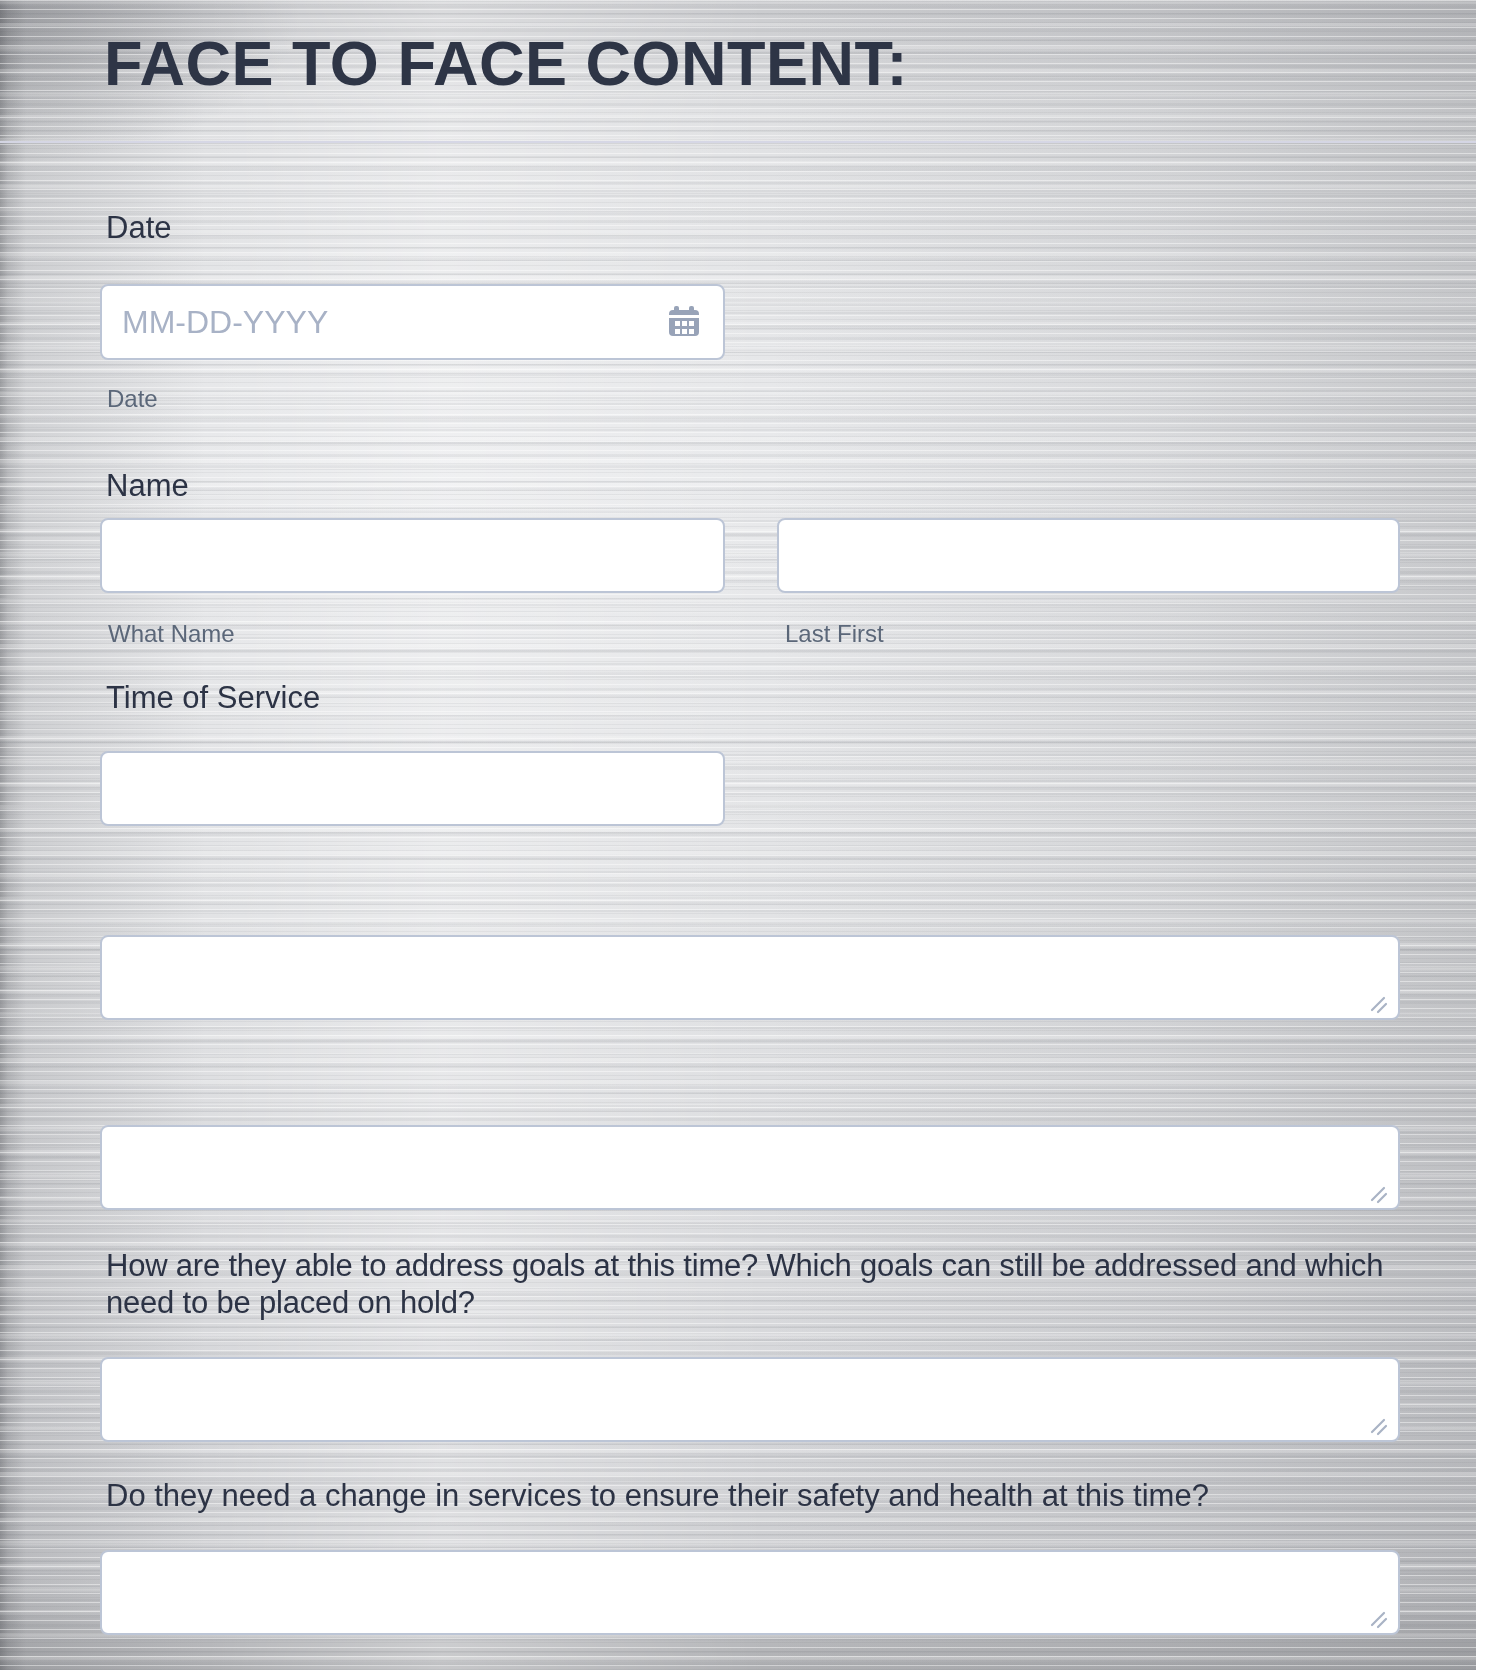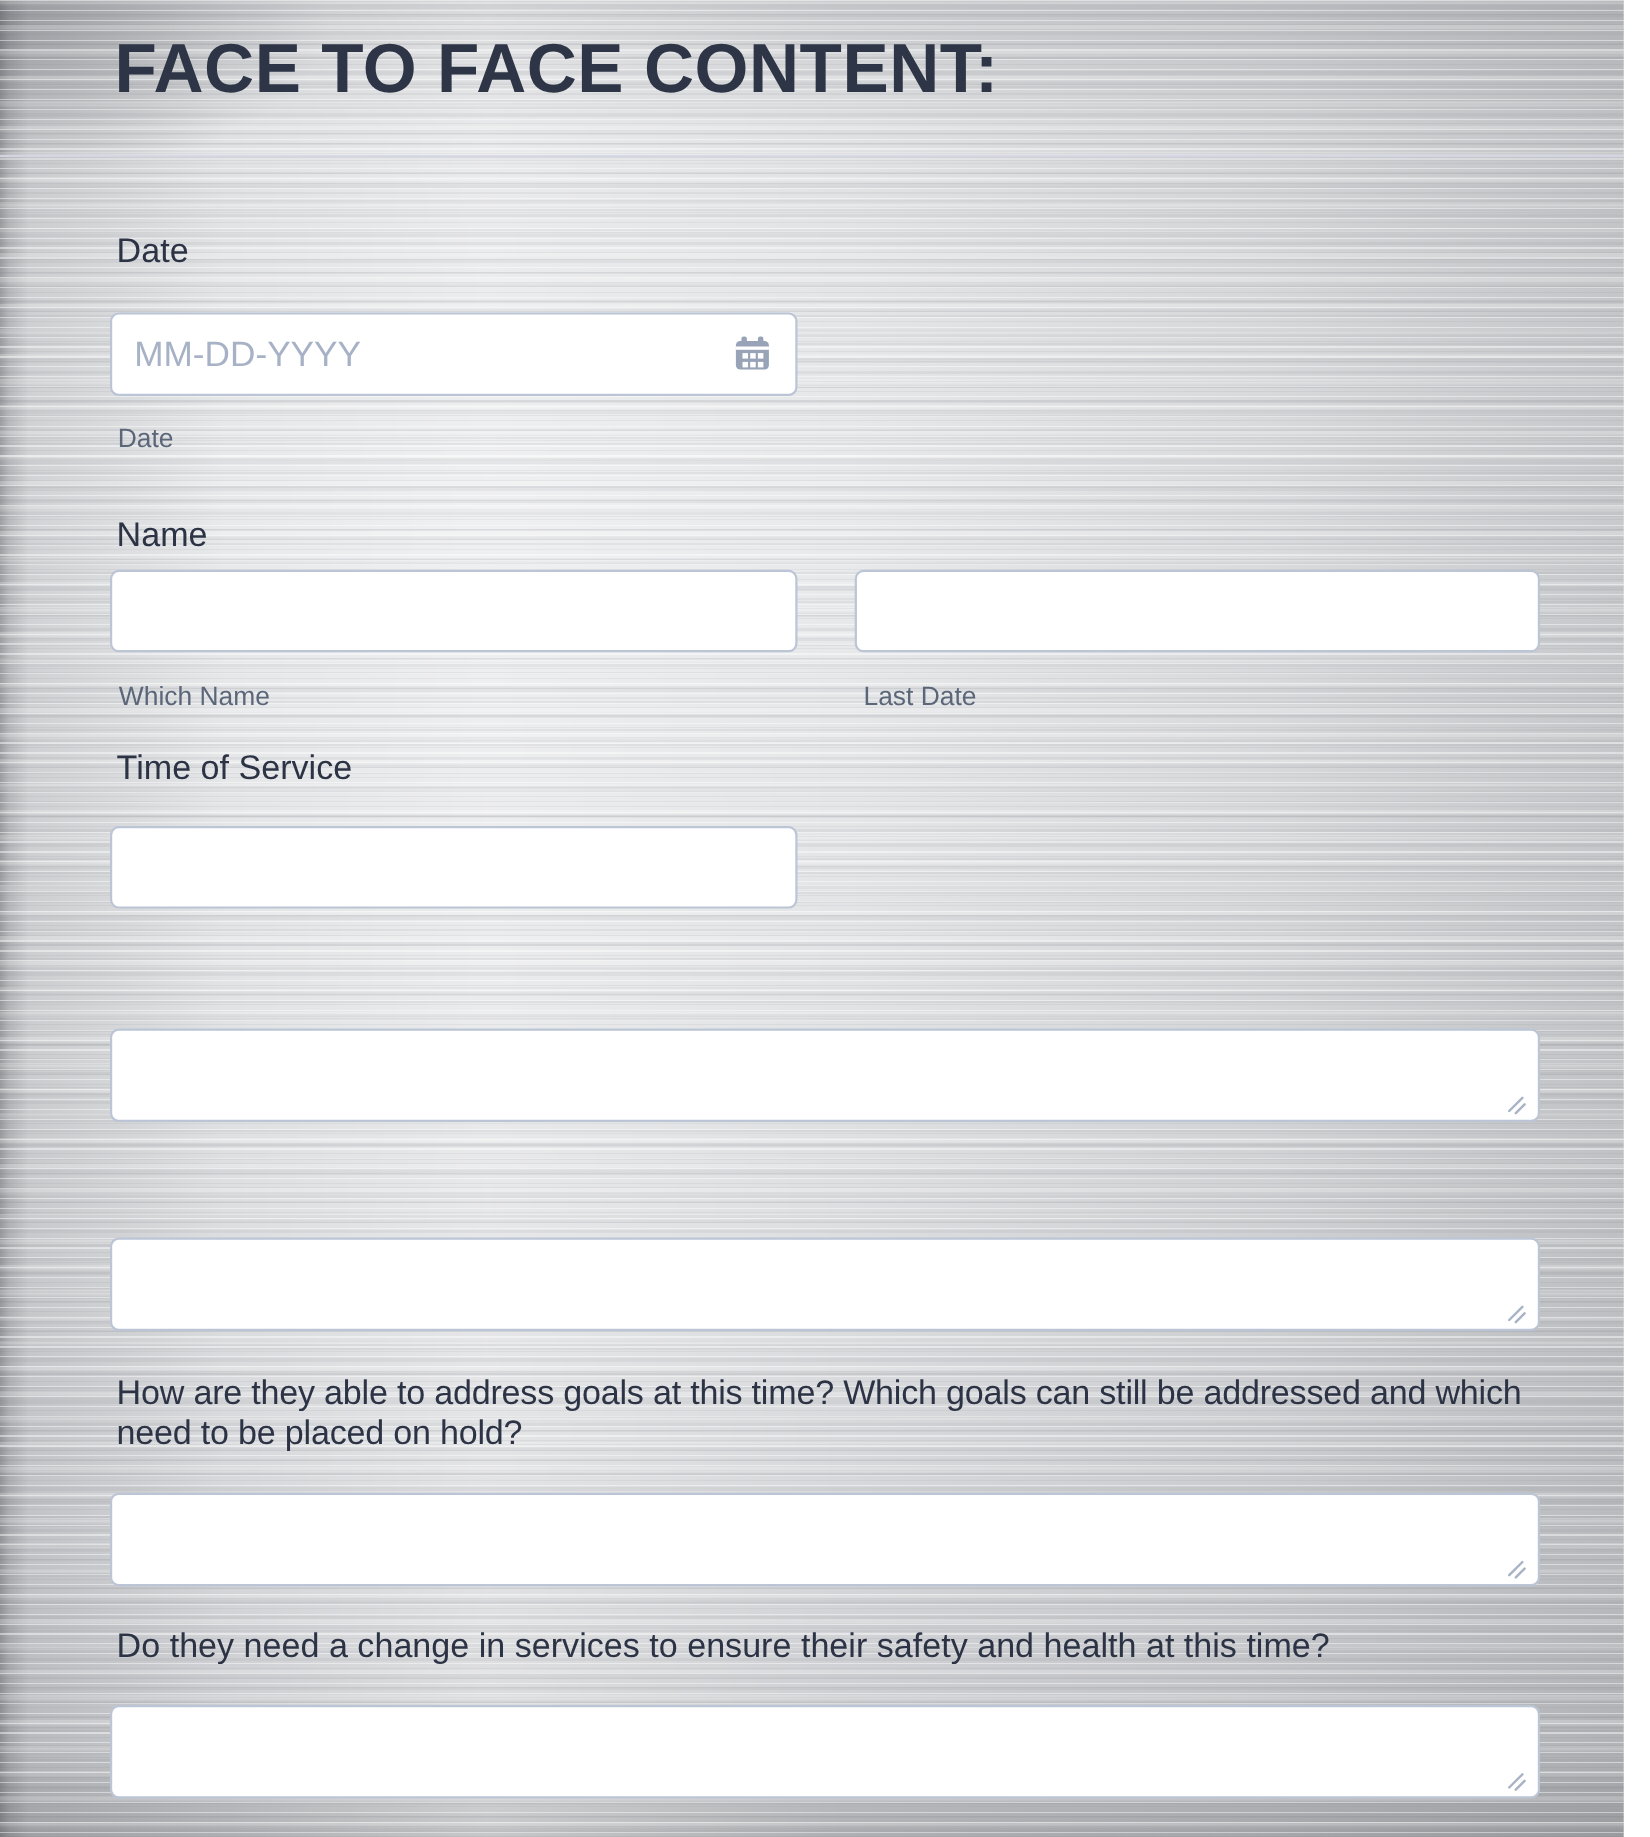--- a/index.html
+++ b/index.html
@@ -81,22 +81,22 @@
     <rect x="23" y="17" width="5" height="5" fill="#ffffff"></rect>
     <rect x="9" y="25" width="5" height="5" fill="#ffffff"></rect>
     <rect x="16" y="25" width="5" height="5" fill="#ffffff"></rect>
     <rect x="23" y="25" width="5" height="5" fill="#ffffff"></rect>
   </svg>
   <div class="el sublabel" style="left:107px;top:385px;">Date</div>
 
   <div class="el label" style="top:467px;">Name</div>
   <input class="el tbox half" style="left: 100px; top: 518px; height: 75px;" type="text">
   <input class="el tbox" style="left: 777px; top: 518px; width: 623px; height: 75px;" type="text">
-  <div class="el sublabel" style="left:108px;top:620px;">Which Name</div>
-  <div class="el sublabel" style="left:785px;top:620px;">Last Date</div>
+  <div class="el sublabel" style="left:108px;top:620px;">What Name</div>
+  <div class="el sublabel" style="left:785px;top:620px;">Last First</div>
 
   <div class="el label" style="top:679px;">Time of Service</div>
   <input class="el tbox half" style="left: 100px; top: 751px; height: 75px;" type="text">
 
   <textarea class="el tbox full" style="left: 100px; top: 935px;"></textarea>
   <svg class="grip" style="left:1368px;top:994px;" viewBox="0 0 20 20">
     <path d="M4 16 L16 4 M10 18 L18 10" stroke="#a9b3c5" stroke-width="2.2" fill="none" stroke-linecap="round"></path>
   </svg>
 
   <textarea class="el tbox full" style="left: 100px; top: 1125px;"></textarea>

